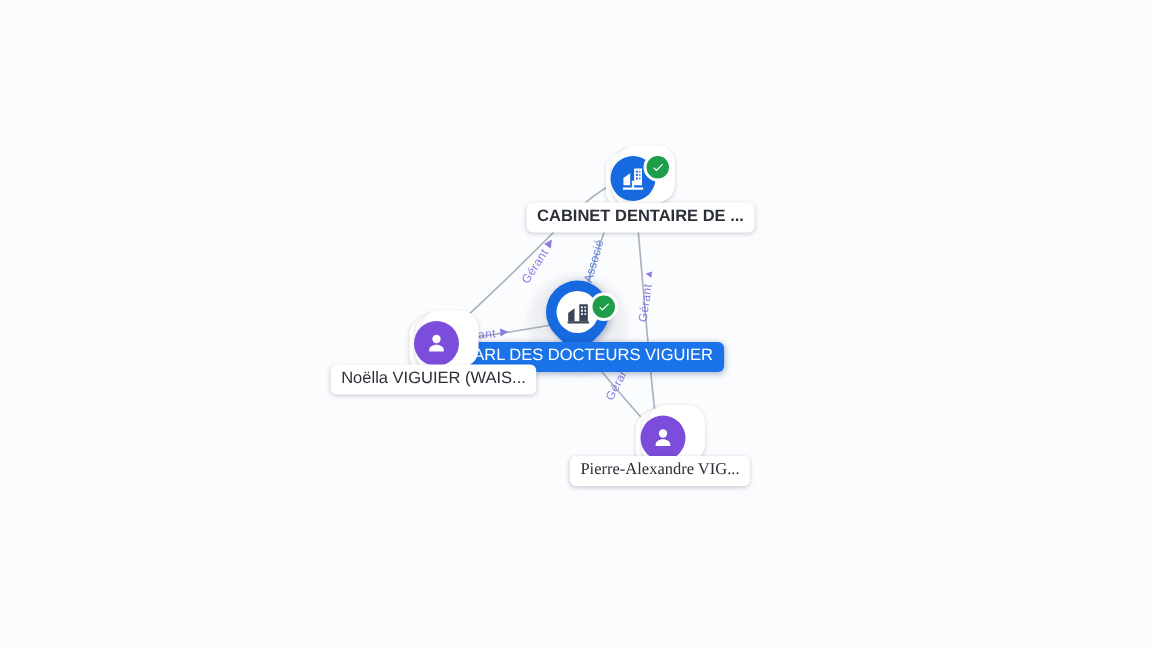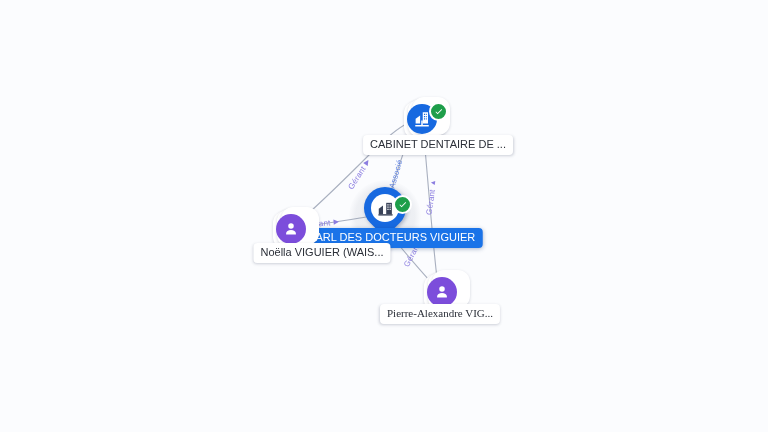--- a/index.html
+++ b/index.html
@@ -210,21 +210,21 @@
         <path fill="#ffffff" d="M13 3h7v15h-7z"></path>
         <path fill="#1769e0" d="M14.6 5.1h1.7v1.7h-1.7zM17.6 5.1h1.0v1.7h-1.0zM14.6 8.1h1.7v1.7h-1.7zM17.6 8.1h1.0v1.7h-1.0zM14.6 11.1h1.7v1.7h-1.7zM17.6 11.1h1.0v1.7h-1.0z"></path>
         <path fill="#ffffff" d="M3.5 11.5l6-4.2v10.7h-6z"></path>
       </svg>
     </div>
     <div class="badge on-circle">
       <svg width="9" height="9" viewBox="0 0 24 24" aria-hidden="true">
         <path fill="#ffffff" d="M9.6 16.2L5.4 12l-1.4 1.4 5.6 5.6 12-12-1.4-1.4z"></path>
       </svg>
     </div>
-    <div class="node-label" style="left:16px; top:16px;">CABINET DENTAIRE DE ...</div>
+    <div class="node-label" style="left:5px; top:16px;font-weight:bold;">CABINET DENTAIRE DE ...</div>
   </div>
 
   <div class="node" style="left:385px; top:214px;">
     <div class="pin-halo"></div>
     <div class="pin">
       <div class="pin-body"></div>
       <div class="pin-inner">
         <svg width="17" height="17" viewBox="0 0 24 24" aria-hidden="true">
           <path fill="#3a4358" d="M2 20h20v2H2z"></path>
           <path fill="#3a4358" d="M13 4h8v16h-8z"></path>
@@ -244,21 +244,21 @@
   <div class="node" style="left:291px; top:229px;">
     <div class="stack s1"></div>
     <div class="stack s2"></div>
     <div class="stack s3"></div>
     <div class="avatar-circle">
       <svg width="18" height="18" viewBox="0 0 24 24" aria-hidden="true">
         <circle cx="12" cy="8" r="3.7" fill="#ffffff"></circle>
         <path fill="#ffffff" d="M12 13.2c-3.6 0-6.5 2.1-6.5 4.6v1.4h13v-1.4c0-2.5-2.9-4.6-6.5-4.6z"></path>
       </svg>
     </div>
-    <div class="node-label" style="left:-2px; top:14px;margin-left:33px;">Noëlla VIGUIER (WAIS...</div>
+    <div class="node-label" style="left:-2px; top:14px;">Noëlla VIGUIER (WAIS...</div>
   </div>
 
   <div class="node" style="left:442px; top:292px;">
     <div class="stack s1"></div>
     <div class="stack s2"></div>
     <div class="stack s3"></div>
     <div class="avatar-circle">
       <svg width="18" height="18" viewBox="0 0 24 24" aria-hidden="true">
         <circle cx="12" cy="8" r="3.7" fill="#ffffff"></circle>
         <path fill="#ffffff" d="M12 13.2c-3.6 0-6.5 2.1-6.5 4.6v1.4h13v-1.4c0-2.5-2.9-4.6-6.5-4.6z"></path>

